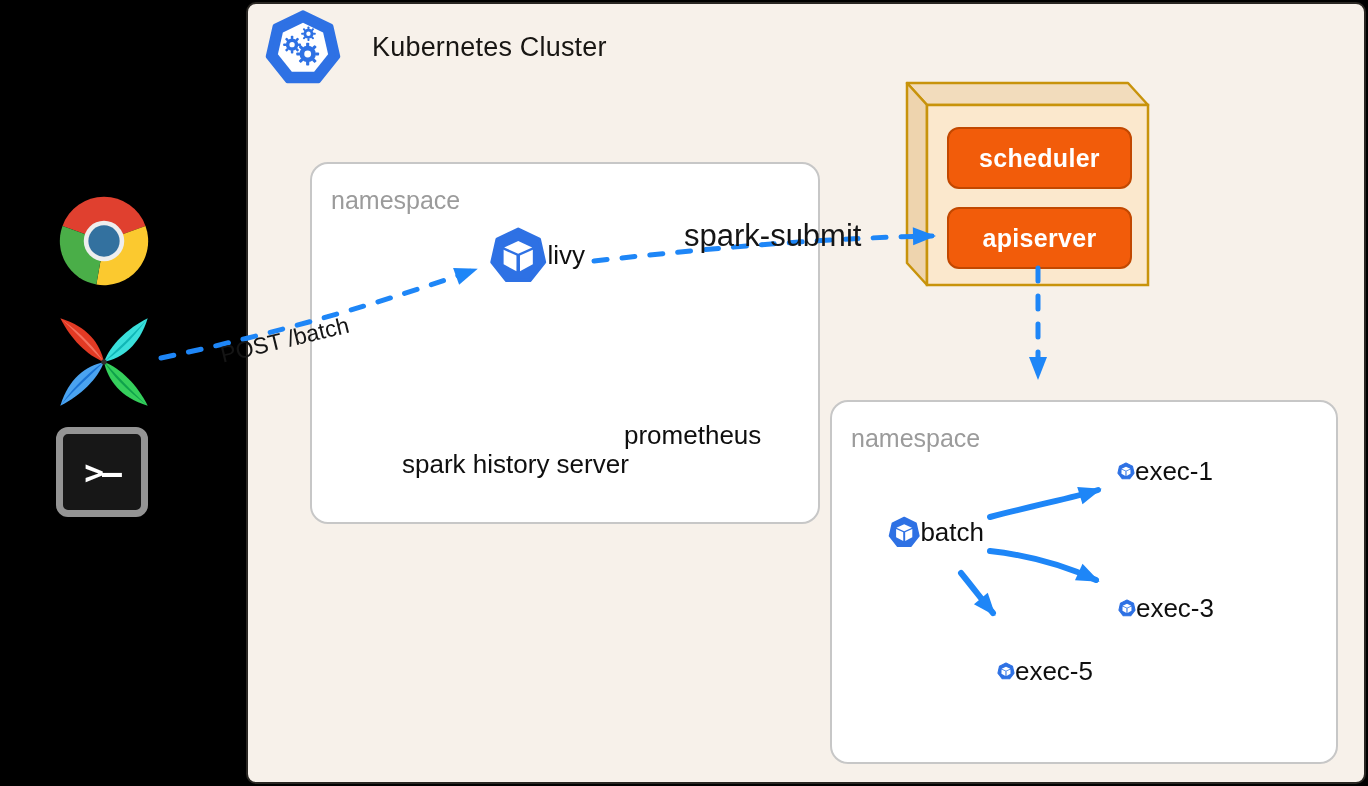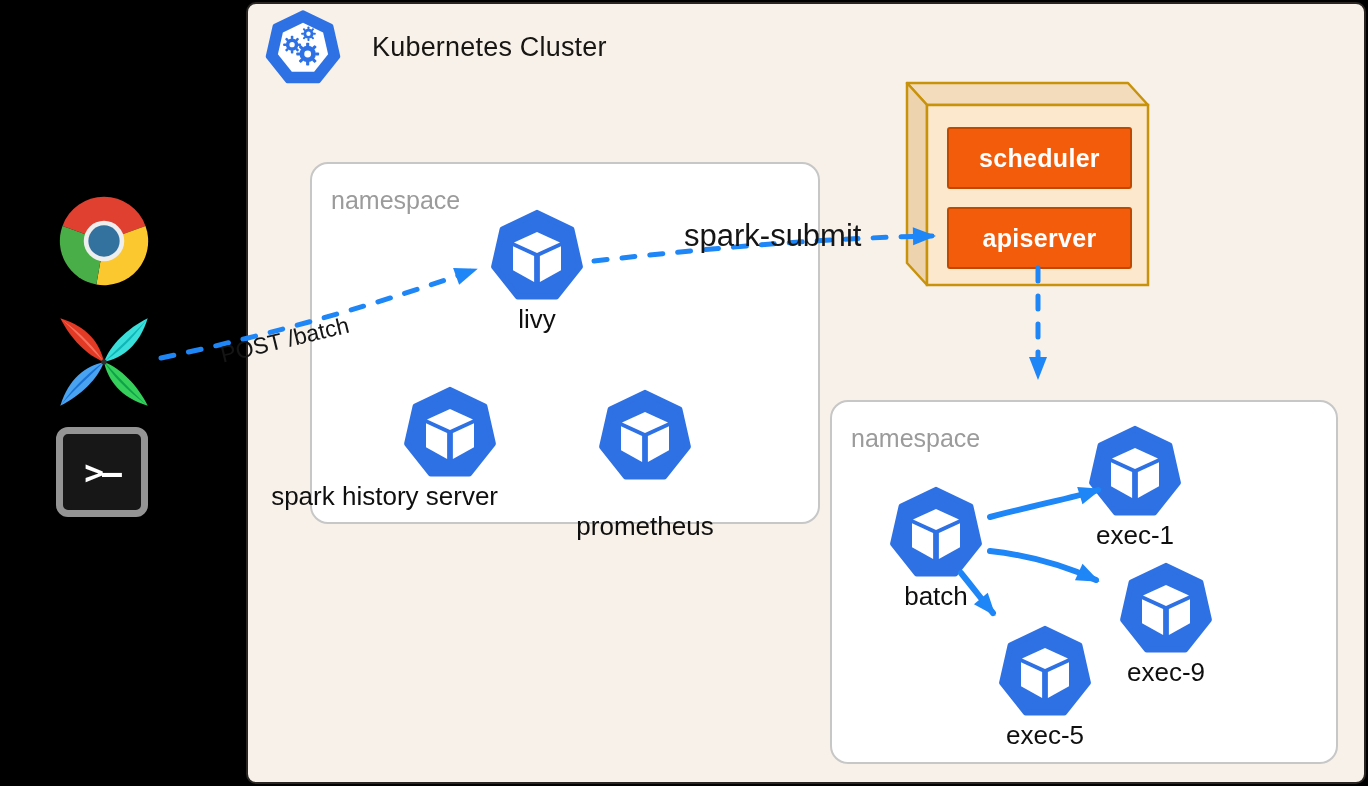--- a/index.html
+++ b/index.html
@@ -14,35 +14,35 @@
   .k8s-logo{width:78px;height:78px;}
   .cluster-title{font-size:27px;color:#181613;letter-spacing:.2px;}
 
   
   .ns{position:absolute;background:#fff;border:2px solid #c7c7c7;border-radius:18px;padding-left:40px;}
   .ns1{left:310px;top:162px;width:466px;height:358px;}
   .ns2{left:830px;top:400px;width:464px;height:360px;}
   .ns-label{position:absolute;left:19px;top:22px;font-size:25px;color:#9b9b9b;}
 
   
-  .pod{position:absolute;width:96px;display:flex;flex-direction:column;align-items:center;}
+  .pod{position:absolute;width:96px;display:flex;flex-direction:row;align-items:center;}
   .podicon{width:96px;height:96px;display:block;}
   .pod-label{margin-top:1px;font-size:26px;color:#0f0f0f;white-space:nowrap;}
   .pod-livy{left:489px;top:207px;}
   .pod-shs{left:402px;top:384px;align-items:flex-end;}
   .pod-prom{left:597px;top:387px;gap:27px;}
   .pod-driver{left:888px;top:484px;}
-  .pod-exec1{left:1087px;top:423px;}
+  .pod-exec1{left:1117px;top:423px;}
   .pod-exec2{left:1118px;top:560px;}
   .pod-exec3{left:997px;top:623px;}
 
   
   .cp-svg{position:absolute;left:900px;top:78px;width:252px;height:212px;}
   .cp-comp{position:absolute;width:181px;height:58px;background:#f25c0a;border:2px solid #c24800;
-    border-radius:3px;display:flex;align-items:center;justify-content:center;
+    border-radius:12px;display:flex;align-items:center;justify-content:center;
     color:#fff;font-weight:bold;font-size:25px;letter-spacing:.3px;}
   .cp-scheduler{left:947px;top:127px;}
   .cp-apiserver{left:947px;top:207px;}
 
   
   .arrows{position:absolute;left:0;top:0;width:1368px;height:786px;pointer-events:none;}
   .edge-label{position:absolute;color:#151515;white-space:nowrap;}
   .lbl-post{left:221px;top:342px;font-size:23px;transform:rotate(-13.5deg);transform-origin:0 50%;}
   .lbl-submit{left:684px;top:218px;font-size:31px;}
 
@@ -199,21 +199,21 @@
   <div class="pod pod-exec1">
     <svg class="podicon" viewBox="0 0 100 100">
         <use href="#podshape"></use>
       </svg>
     <div class="pod-label">exec-1</div>
   </div>
   <div class="pod pod-exec2">
     <svg class="podicon" viewBox="0 0 100 100">
         <use href="#podshape"></use>
       </svg>
-    <div class="pod-label">exec-9</div>
+    <div class="pod-label">exec-3</div>
   </div>
   <div class="pod pod-exec3">
     <svg class="podicon" viewBox="0 0 100 100">
         <use href="#podshape"></use>
       </svg>
     <div class="pod-label">exec-5</div>
   </div>
 
   <svg class="arrows" viewBox="0 0 1368 786">
     <g stroke="#1e86f7" fill="none" stroke-linecap="round">

